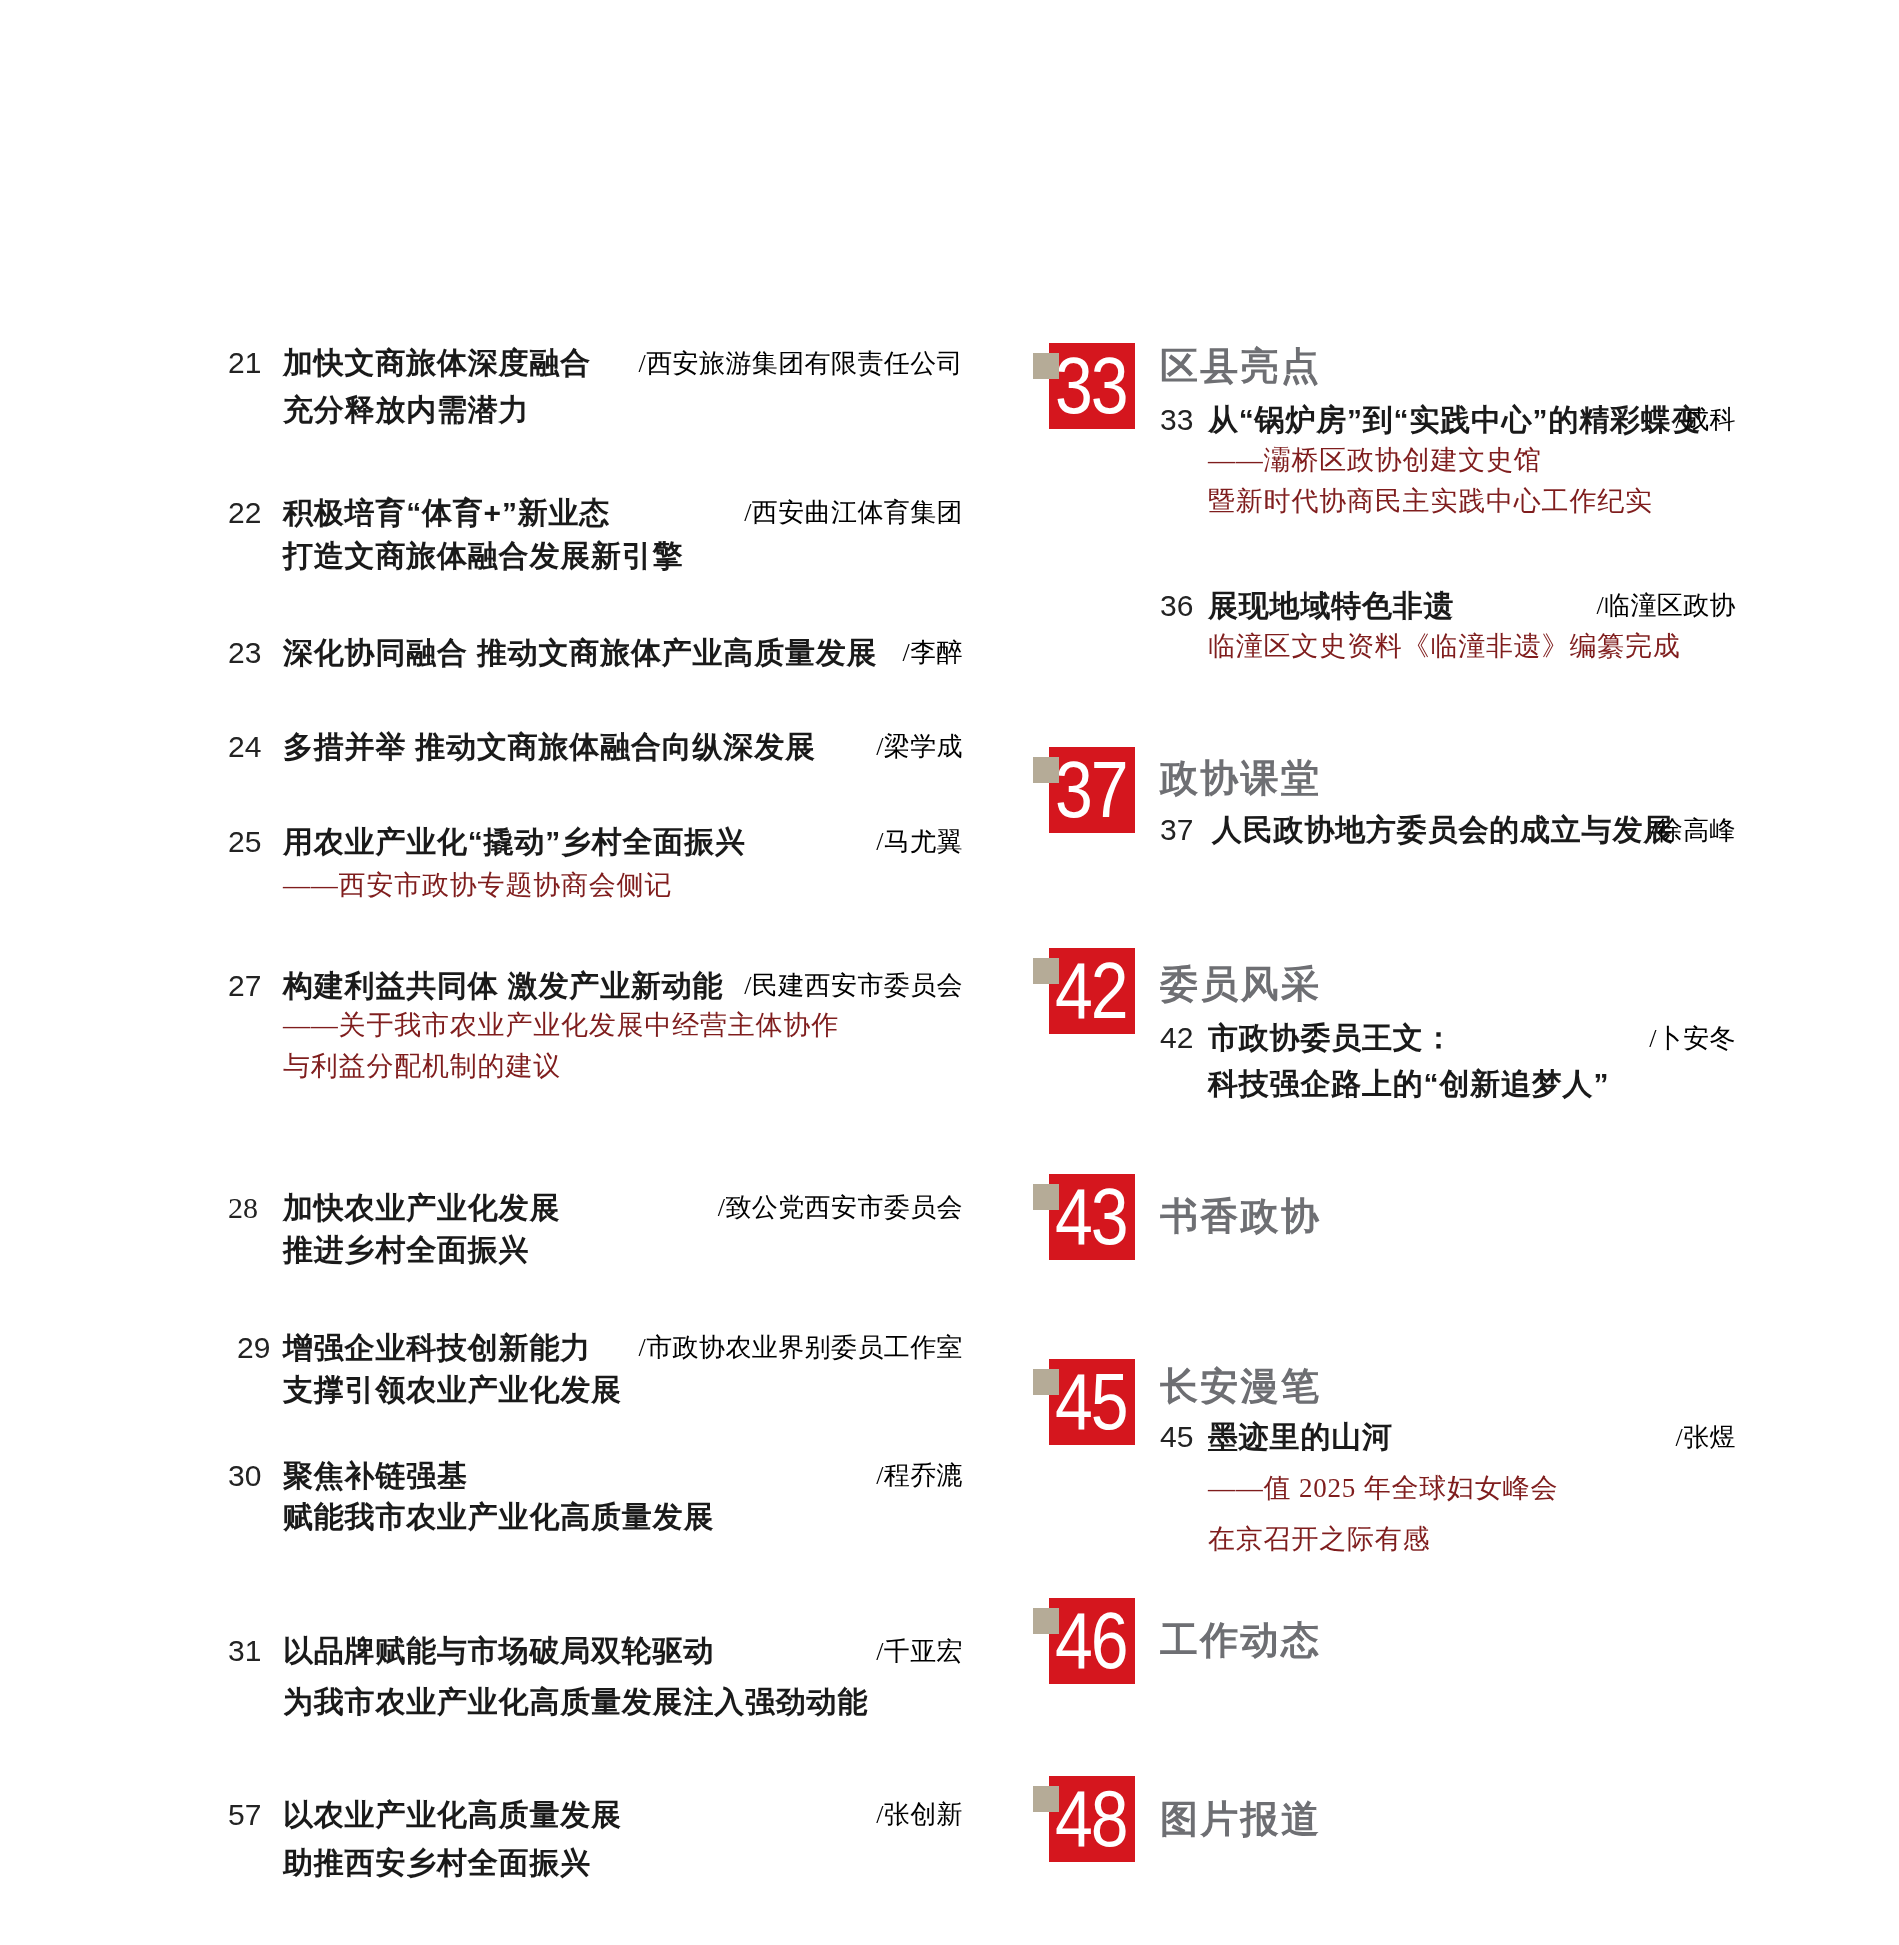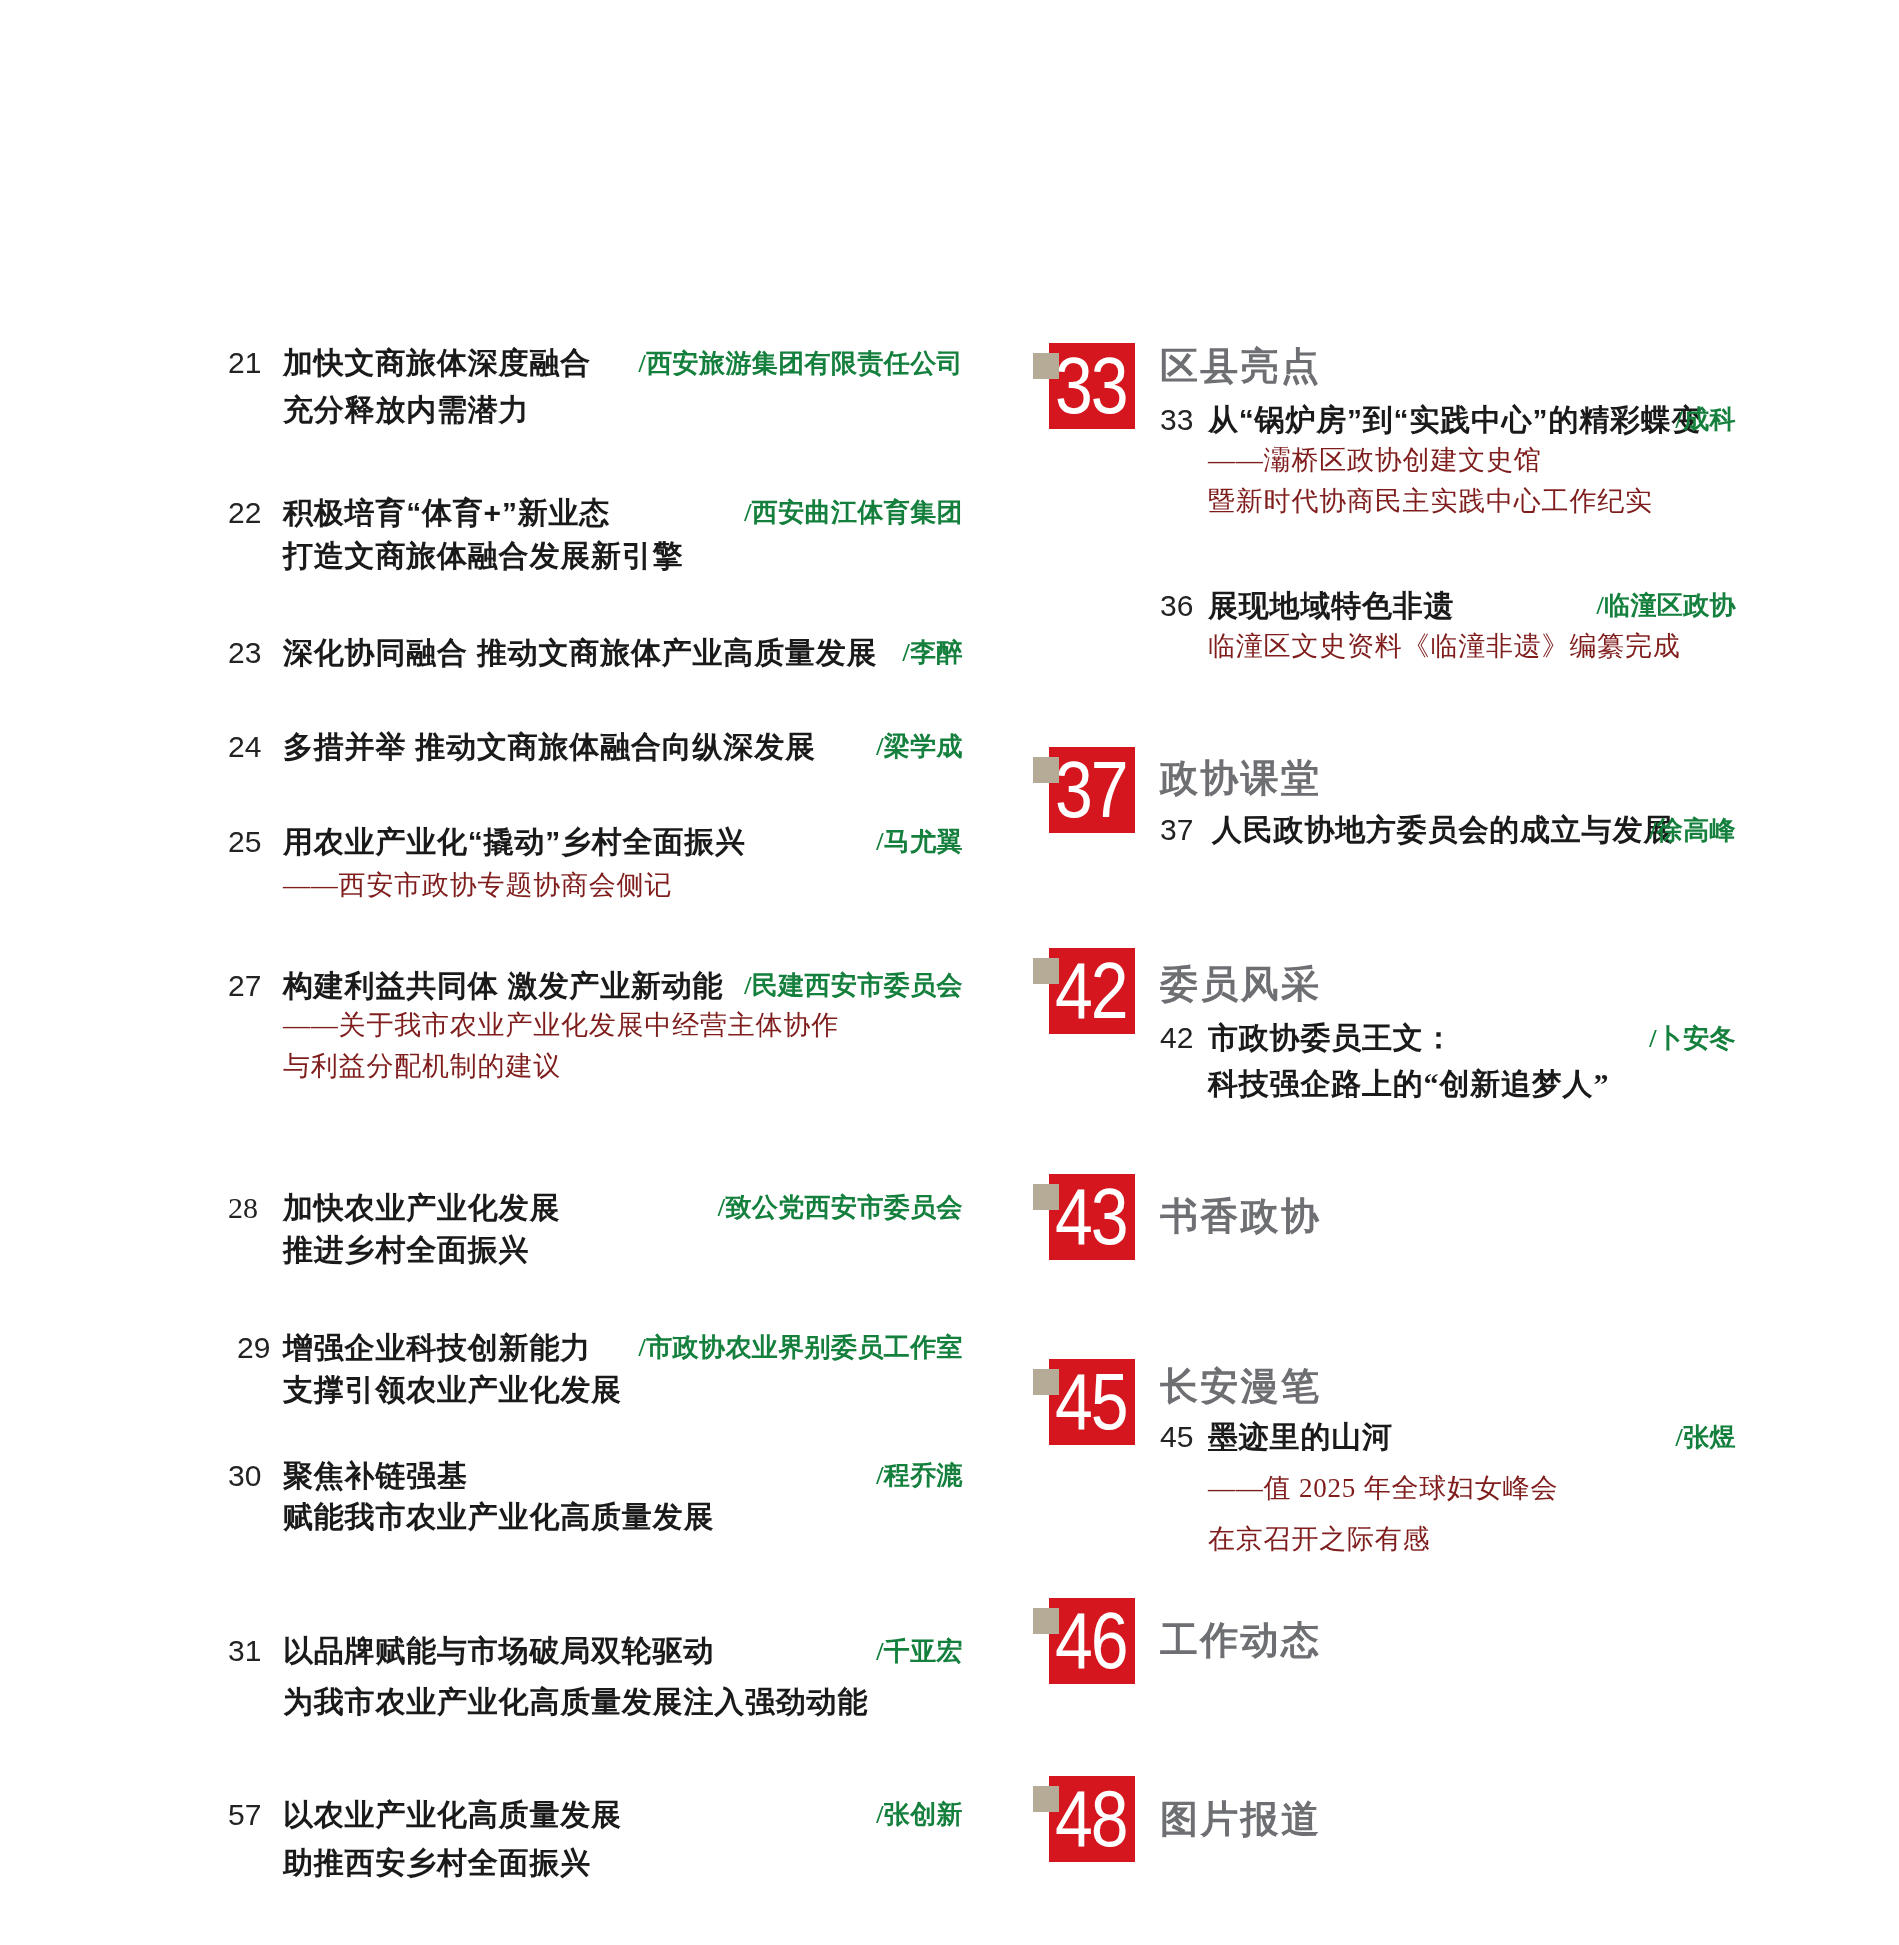--- a/index.html
+++ b/index.html
@@ -1,23 +1,23 @@
 <!DOCTYPE html>
 <html style="--red: #D5161E; --tan: #B5AB97; --band: #DEDFE1; --section-title: #6E6F73;font-size:6.2px"><head>
 <meta charset="utf-8">
 <style>
   html,body{margin:0;padding:0;background:#888;}
   #page{position:relative;width:1900px;height:2549px;background:#ffffff;overflow:hidden;
         font-family:"Liberation Sans",sans-serif;}
   .abs{position:absolute;line-height:1;white-space:nowrap;}
   .num{font-size:30px;font-weight:400;color:#232323;}
   .title{font-size:30px;font-weight:700;color:#1a1a1a;letter-spacing:0.8px;}
-  .heiline{font-size:30px;font-weight:700;color:#1a1a1a;letter-spacing:0.8px;font-family:Liberation Serif, serif;}
+  .heiline{font-size:30px;font-weight:700;color:#1a1a1a;letter-spacing:0.8px;}
   .kailine{font-size:27px;font-weight:400;color:#7f1d1d;font-family:"Liberation Serif",serif;letter-spacing:0.8px;}
-  .author{font-size:26px;font-weight:700;color:#15803d;font-family:"Liberation Serif",serif;letter-spacing:0.4px;}
+  .author{font-size:26px;font-weight:400;color:#000000;font-family:"Liberation Serif",serif;letter-spacing:0.4px;}
   .section-title{font-size:38px;font-weight:700;color:var(--section-title);letter-spacing:2.3px;}
   .redblock{position:absolute;width:86px;height:86px;background:var(--red);}
   .tansq{position:absolute;width:26px;height:26px;background:var(--tan);}
   .pagenum{position:absolute;left:6.2px;bottom:-3.1px;color:#fff;font-size:80px;font-weight:400;
            transform:scaleX(.85);transform-origin:left bottom;letter-spacing:-2.3px;}
 </style>
 </head>
 <body>
 
 <div id="page">

